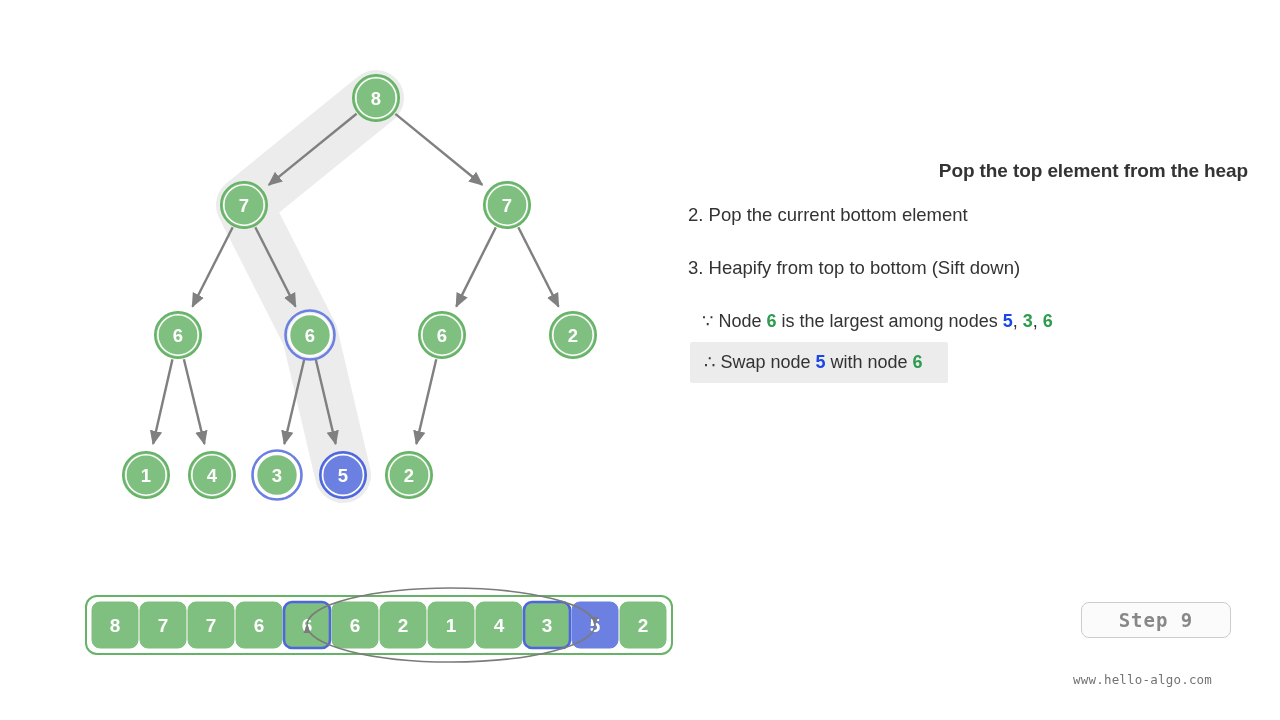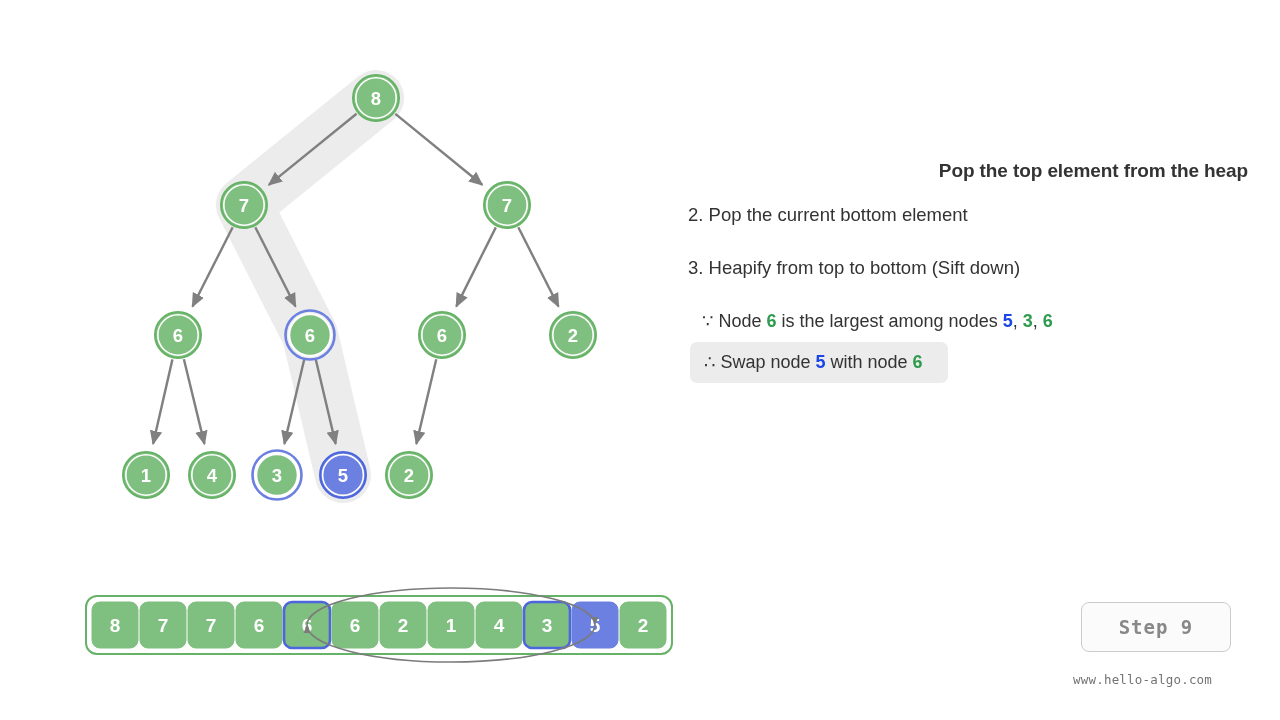--- a/index.html
+++ b/index.html
@@ -51,35 +51,35 @@
     font-size: 18px;
     color: #333333;
     margin: 14px 0 10px 14px;
     white-space: nowrap;
   }
   #conclusion-line {
     display: inline-block;
     font-size: 18px;
     color: #333333;
     background: #ececec;
-    border-radius: 7px;
+    border-radius: 2px;
     padding: 9px 25px 10px 14px;
     margin-left: 2px;
     white-space: nowrap;
   }
   .num-green { color: #2e9b4f; font-weight: bold; }
   .num-blue  { color: #1a46e8; font-weight: bold; }
 
   
   #step-badge {
     position: absolute;
     left: 1081px;
     top: 602px;
     width: 150px;
-    height: 50px;
+    height: 36px;
     border: 1px solid #cccccc;
     border-radius: 8px;
     background: #fbfbfb;
     display: flex;
     align-items: center;
     justify-content: center;
     font-family: "DejaVu Sans Mono", monospace;
     font-size: 19px;
     font-weight: bold;
     color: #888888;

